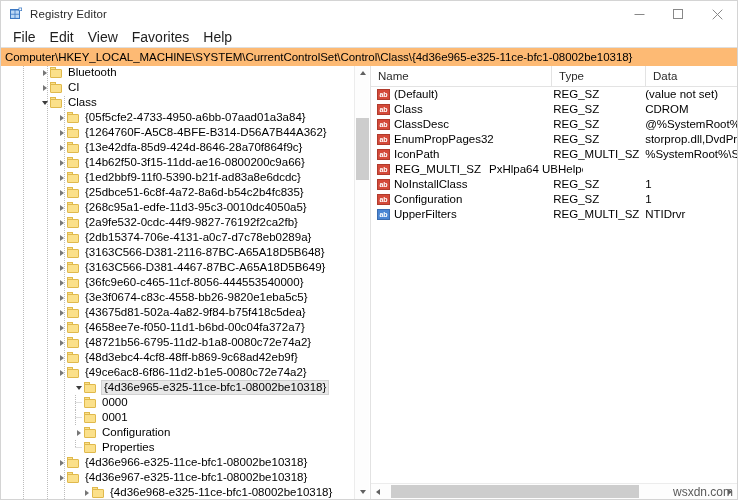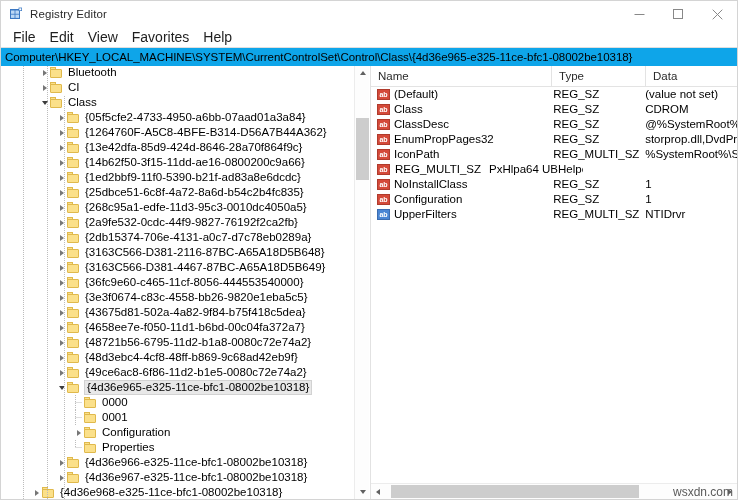--- a/index.html
+++ b/index.html
@@ -77,21 +77,21 @@
     padding: 1px 7px 2px 7px;
     white-space: nowrap;
   }
 
   
   .addressbar {
     height: 18px;
     margin: 0;
     border-top: 1px solid #dfdfdf;
     border-bottom: 1px solid #c8c8c8;
-    background: #0ea5e9;
+    background: #fdba74;
     display: flex;
     align-items: center;
     padding-left: 4px;
     font-size: 11.5px;
     color: #000000;
     letter-spacing: -0.05px;
     overflow: hidden;
     white-space: nowrap;
   }
 
@@ -631,21 +631,21 @@
             <div class="trow" style="padding-left: 55px;">
               <div class="chev">
                 <div class="cv cv-right"></div>
               </div>
               <div class="folder">
                 <div class="ftab"></div>
                 <div class="fbody"></div>
               </div>
               <span class="label">{49ce6ac8-6f86-11d2-b1e5-0080c72e74a2}</span>
             </div>
-            <div class="trow selected" style="padding-left: 55px;">
+            <div class="trow selected" style="padding-left: 55px; margin-left: 17px;">
               <div class="chev">
                 <div class="cv cv-down"></div>
               </div>
               <div class="folder">
                 <div class="ftab"></div>
                 <div class="fbody"></div>
               </div>
               <span class="label">{4d36e965-e325-11ce-bfc1-08002be10318}</span>
             </div>
             <div class="trow" style="padding-left: 72px;">
@@ -710,21 +710,21 @@
             <div class="trow" style="padding-left: 55px;">
               <div class="chev">
                 <div class="cv cv-right"></div>
               </div>
               <div class="folder">
                 <div class="ftab"></div>
                 <div class="fbody"></div>
               </div>
               <span class="label">{4d36e967-e325-11ce-bfc1-08002be10318}</span>
             </div>
-            <div class="trow" style="padding-left: 30px;">
+            <div class="trow" style="padding-left: 80px;">
               <div class="chev">
                 <div class="cv cv-right"></div>
               </div>
               <div class="folder">
                 <div class="ftab"></div>
                 <div class="fbody"></div>
               </div>
               <span class="label">{4d36e968-e325-11ce-bfc1-08002be10318}</span>
             </div>
           </div>

